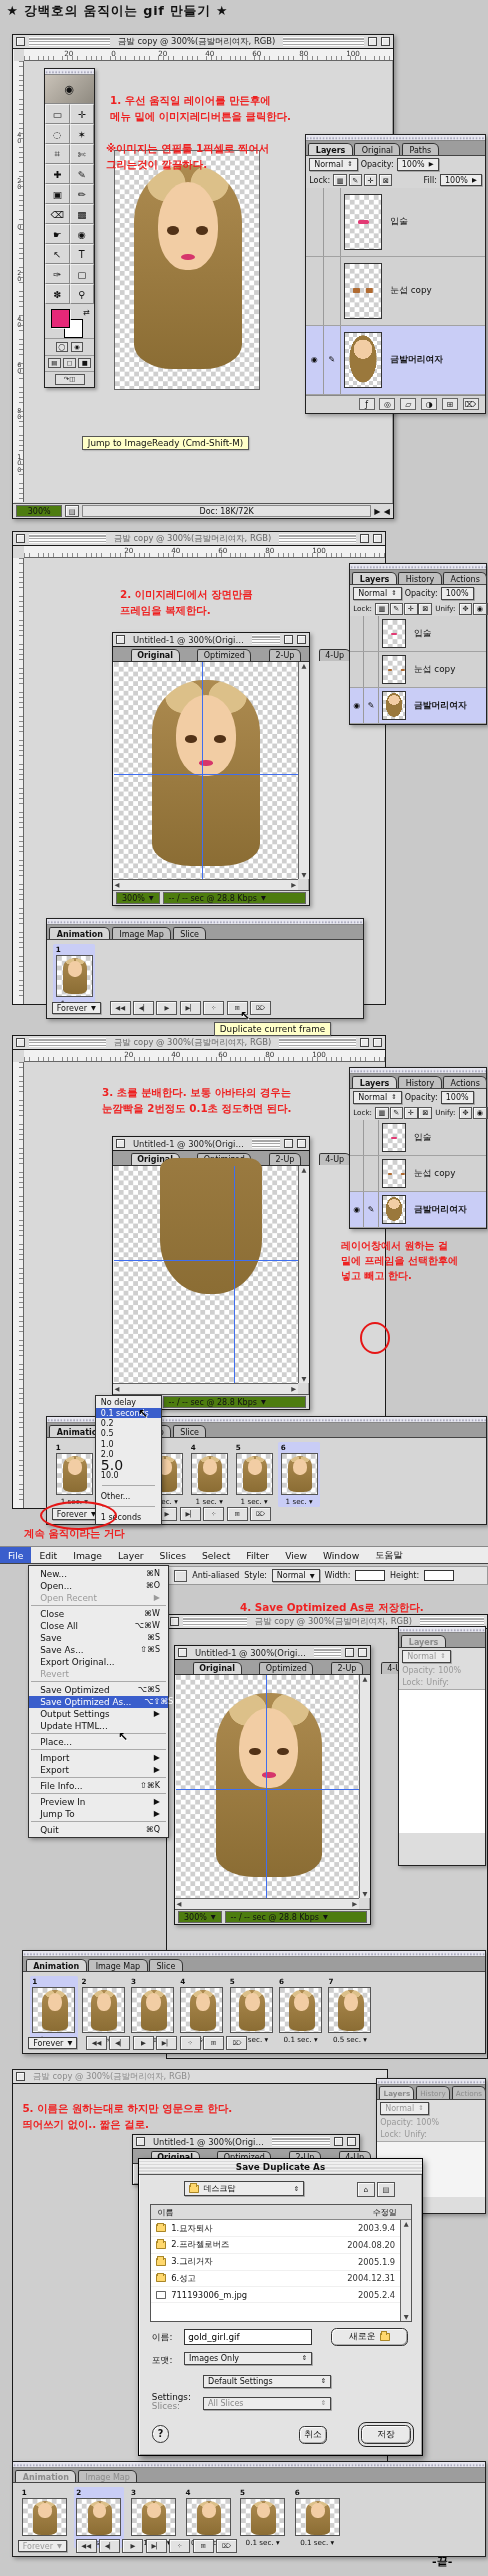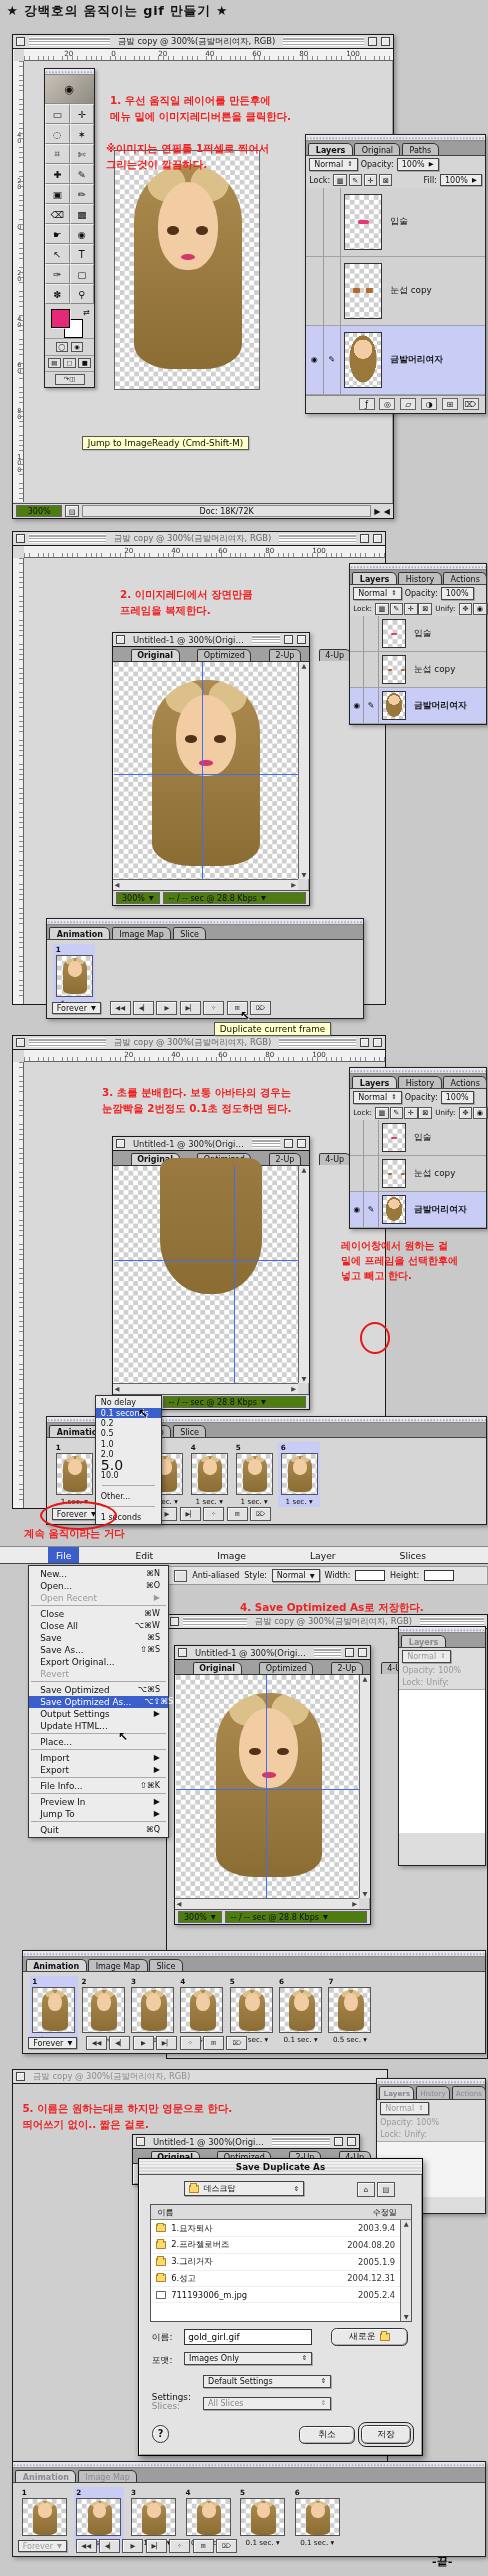--- a/index.html
+++ b/index.html
@@ -106,21 +106,21 @@
   .aframe .fnum{display:block;text-align:left;font-size:7.2px;font-weight:bold;}
   .aframe .fthumb{border:0.8px solid #555;margin:0.8px auto;position:relative;}
   .aframe .fdelay{font-size:7.2px;white-space:nowrap;}
   .actrl{display:flex;align-items:center;gap:2.4px;padding:1.6px 4.8px;}
   .actrl .popup{margin-right:6.4px;}
   .abtn{width:21px;height:13.6px;border:0.8px solid #555;background:#e2e2e2;box-shadow:inset 0.8px 0.8px 0 #fff;
         display:inline-flex;align-items:center;justify-content:center;font-size:6.4px;color:#333;flex:0 0 auto;}
   
   .menubar{position:absolute;height:18.4px;background:#ececec;border-top:0.8px solid #888;border-bottom:0.8px solid #444;
            display:flex;align-items:center;gap:0;font-size:9.2px;z-index:45;}
-  .menubar span{padding:2.4px 8px;margin-left:48px;}
+  .menubar span{padding:2.4px 8px;}
   .menubar span.active{background:var(--hi);color:#fff;}
   .menu{position:absolute;background:#ececec;border:0.8px solid #333;box-shadow:1.6px 2.4px 4.8px rgba(0,0,0,.4);
         font-size:8.8px;z-index:50;padding:1.6px 0;}
   .mi{display:flex;justify-content:space-between;gap:12.8px;padding:0.8px 8px 0.8px 11.2px;white-space:nowrap;height:12px;align-items:center;}
   .mi.selected{background:var(--hi);color:#fff;}
   .mi.grayed{color:#9a9a9a;}
   .mi.divider{height:4px;padding:0;}
   .mi.divider::before{content:"";flex:1;border-top:0.8px solid #aaa;margin:0 1.6px;}
   .mi .sc{font-size:8px;}
   
@@ -1197,21 +1197,21 @@
   <span class="popup" style="position:absolute;left:64px;top:216px;width:128px;justify-content:space-between;">
     <span>Default Settings</span>
       <span class="caret">⇕</span>
   </span>
   <span class="dlbl" style="left:12.8px;top:242px;color:#888;">Slices:</span>
   <span class="popup" style="position:absolute;left:64px;top:238px;width:128px;justify-content:space-between;color:#888;">
     <span>All Slices</span>
       <span class="caret">⇕</span>
   </span>
   <span class="helpbtn" style="left:12.8px;top:266px;">?</span>
-  <span class="btn" style="left:160px;top:267px;width:56px;height:17.6px;">취소</span>
+  <span class="btn" style="left:160px;top:267px;width:28px;height:17.6px;">취소</span>
   <div class="ring" style="left:219px;top:263px;width:56px;height:25px;">
     <span class="btn">저장</span>
   </div>
 </div>
 <div class="cursor" style="left:376px;top:2368px;">↖</div>
 
 <div class="palette grayed-tabs" style="left:12px;top:2461px;width:474px;height:96px;">
   <div class="pdrag"></div>
   <div class="ptabs">
       <span class="ptab selected">Animation</span>

